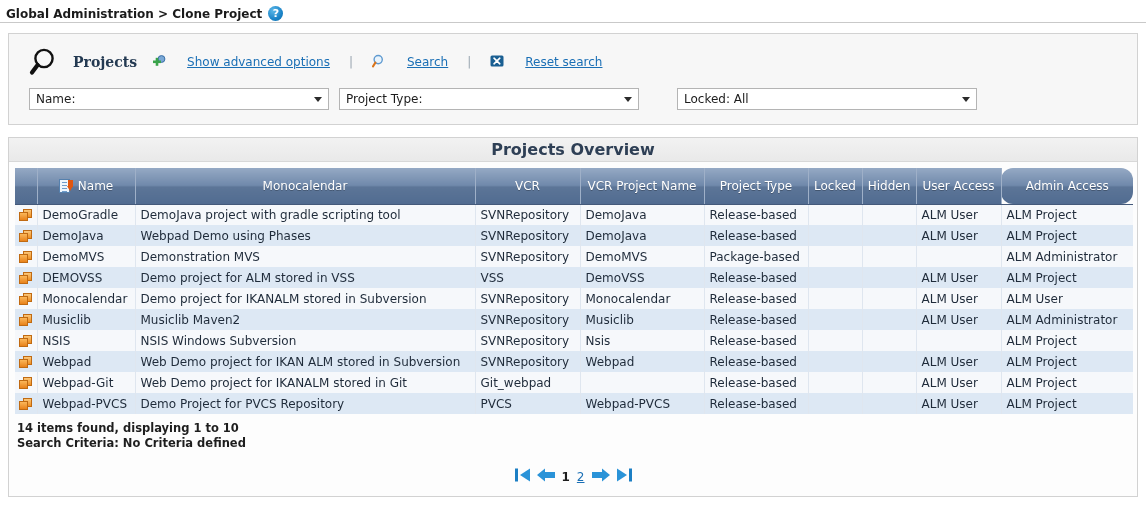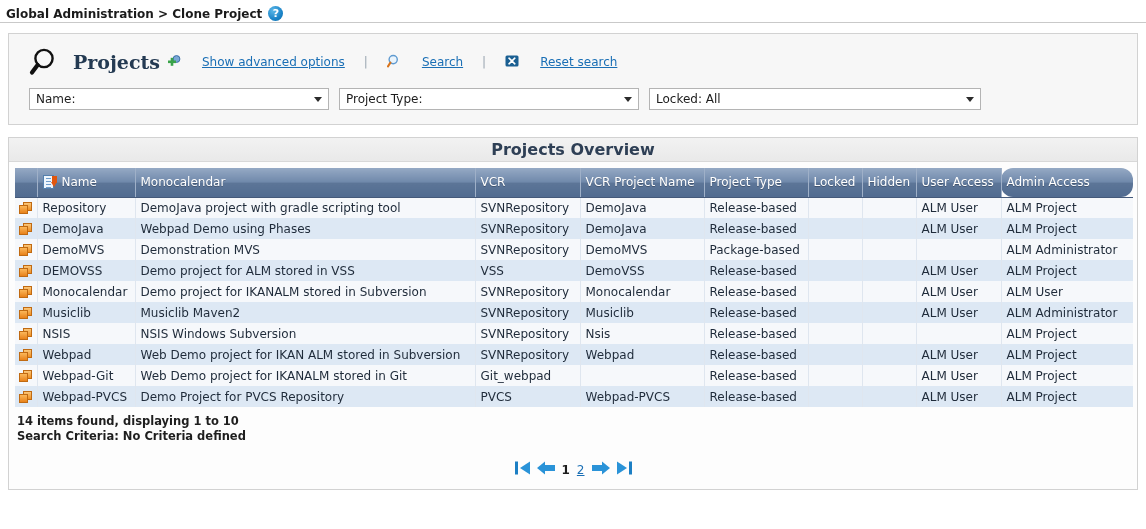--- a/index.html
+++ b/index.html
@@ -49,24 +49,24 @@
   }
   .panel-head {
     display: flex;
     align-items: center;
     gap: 8px;
     padding: 2px 0 10px 8px;
   }
   .mag-big { width: 36px; height: 32px; flex: 0 0 auto; }
   .panel-title {
     font-family: "DejaVu Serif", "Liberation Serif", serif;
-    font-size: 19px;
+    font-size: 14px;
     font-weight: bold;
     color: #243a52;
-    margin-right: 0;
+    margin-right: 8px;
   }
   .linkrow { display:flex; align-items:center; gap:19px; font-size:12px; }
   .lnk {
     color:#1a6fb5;
     text-decoration: underline;
     font-size: 12px;
     cursor: pointer;
     white-space: nowrap;
   }
   .sep { color:#9aa6b1; }
@@ -80,21 +80,21 @@
     border: 1px solid #b4b4b4;
     display:flex;
     align-items:center;
     padding: 0 20px 0 6px;
     font-size: 12px;
     color:#1c1c1c;
     cursor: pointer;
   }
   .select.w1 { width: 300px; }
   .select.w2 { width: 300px; }
-  .select.w3 { width: 332px; }
+  .select.w3 { width: 300px; margin-left: 28px; }
   .caret {
     position:absolute; right:6px; top:50%; margin-top:-2px;
     width:0;height:0;
     border-left:4px solid transparent;
     border-right:4px solid transparent;
     border-top:5px solid #2b2b2b;
   }
 
   
   .results {
@@ -121,22 +121,22 @@
     font-size: 12px;
   }
   table.grid thead th {
     background: linear-gradient(to bottom, #8fa4c0 0%, #6a83a6 48%, #56708f 52%, #4c6party 100%);
     background: linear-gradient(to bottom, #93a7c2 0%, #6d86a8 50%, #5a7characters 51%, #4d6casual 100%);
     background: linear-gradient(to bottom, #93a7c2 0%, #6d86a8 50%, #5b7396 51%, #4e6casual 100%);
     background: linear-gradient(to bottom, #94a8c3 0%, #6e87a9 50%, #5c7falls 51%);
     background: linear-gradient(to bottom, #95a9c4 0%, #7089ab 48%, #5c7597 53%, #516b90 100%);
     color: #ffffff;
     font-weight: normal;
-    text-align: left;
-    height: 29px;
+    text-align: center;
+    height: 36px;
     padding: 0 5px;
     border-right: 1px solid #9fb0c8;
     border-bottom: 1px solid #3f5madison;
     border-bottom: 1px solid #44597a;
     white-space: nowrap;
     overflow: hidden;
     text-shadow: 0 1px 0 rgba(0,0,0,.25);
   }
   table.grid thead th:last-child { border-right: none; border-radius: 12px; }
   table.grid tbody td {
@@ -301,21 +301,21 @@
             <th>Project Type</th>
             <th>Locked</th>
             <th>Hidden</th>
             <th>User Access</th>
             <th>Admin Access</th>
           </tr>
         </thead>
         <tbody>
             <tr class="odd">
               <td class="ico-cell"><span class="copy-ico"><i class="b"></i><i class="f"></i></span></td>
-              <td>Repository</td>
+              <td>DemoGradle</td>
               <td>DemoJava project with gradle scripting tool</td>
               <td>SVNRepository</td>
               <td>DemoJava</td>
               <td>Release-based</td>
               <td></td>
               <td></td>
               <td>ALM User</td>
               <td>ALM Project</td>
             </tr>
             <tr class="even">

